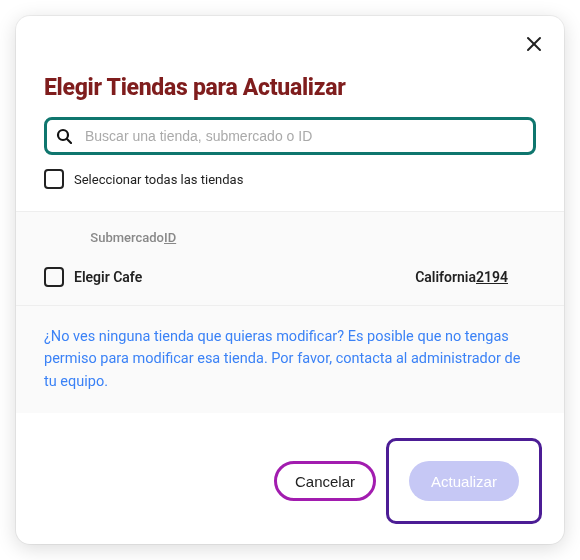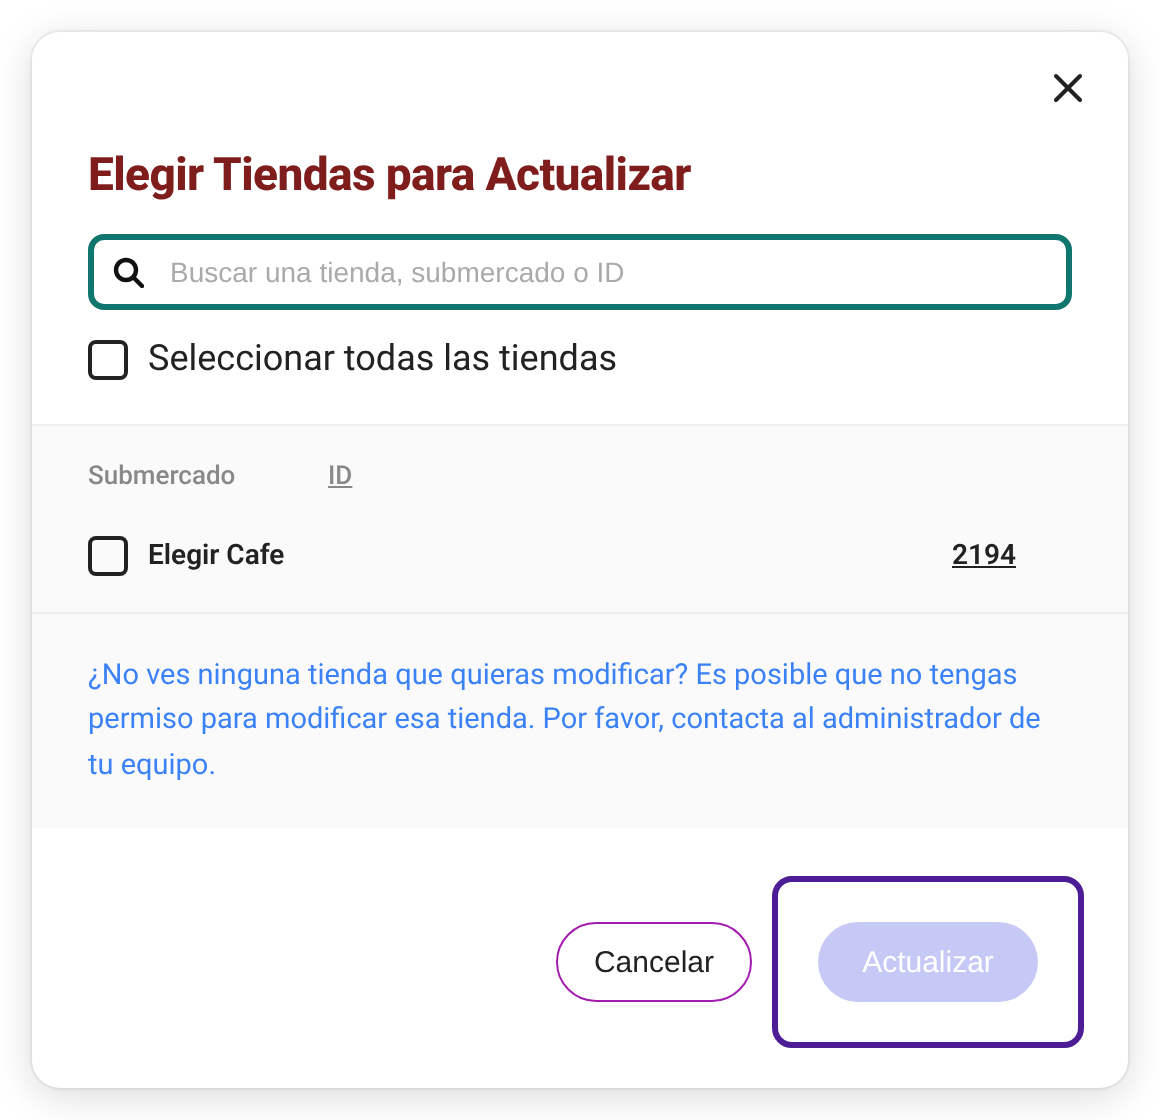--- a/index.html
+++ b/index.html
@@ -85,39 +85,39 @@
       cursor: pointer;
     }
     .checkbox {
       width: 20px;
       height: 20px;
       border: 2px solid #222;
       border-radius: 4px;
       flex-shrink: 0;
     }
     .select-all-label {
-      font-size: 18px;
+      font-size: 13px;
       color: #222;
     }
     .table-area {
       background: #fafafa;
       margin: 0 -28px;
       padding: 0 28px;
       border-top: 1px solid #eee;
       border-bottom: 1px solid #eee;
     }
     .table-header {
       display: flex;
       padding: 18px 0 14px 0;
       font-size: 13px;
       color: #888;
       font-weight: 500;
     }
     .col-store { flex: 1; }
-    .col-sub { width: 120px; }
+    .col-sub { width: 120px; text-align: right; }
     .col-id { width: 60px; text-decoration: underline; }
     .table-row {
       display: flex;
       align-items: center;
       padding: 8px 0 18px 0;
       font-size: 14px;
       color: #222;
       font-weight: 600;
     }
     .table-row .col-store {
@@ -148,21 +148,21 @@
       border-radius: 20px;
       font-size: 15px;
       font-weight: 500;
       cursor: pointer;
       display: flex;
       align-items: center;
       justify-content: center;
     }
     .btn-cancel {
       background: #fff;
-      border: 1px solid #a21caf;
+      border: 3px solid #a21caf;
       color: #222;
     }
     .btn-update {
       background: #c6c8f5;
       border: none;
       color: #fff;
       min-width: 110px;
     }
     .highlight-box {
       border: 3px solid #4c1d95;
@@ -206,20 +206,21 @@
     <div class="table-area">
       <div class="table-header">
         <div class="col-sub">Submercado</div>
         <div class="col-id">ID</div>
       </div>
       <div class="table-row">
         <div class="col-store">
           <span class="checkbox"></span>
           <span>Elegir Cafe</span>
         </div>
+        <div class="col-sub">California</div>
         <div class="col-id">2194</div>
       </div>
     </div>
 
     <div class="help-text">¿No ves ninguna tienda que quieras modificar? Es posible que no tengas permiso para modificar esa tienda. Por favor, contacta al administrador de tu equipo.</div>
 
   </div>
 
   <div class="footer">
     <button class="btn btn-cancel">Cancelar</button>

